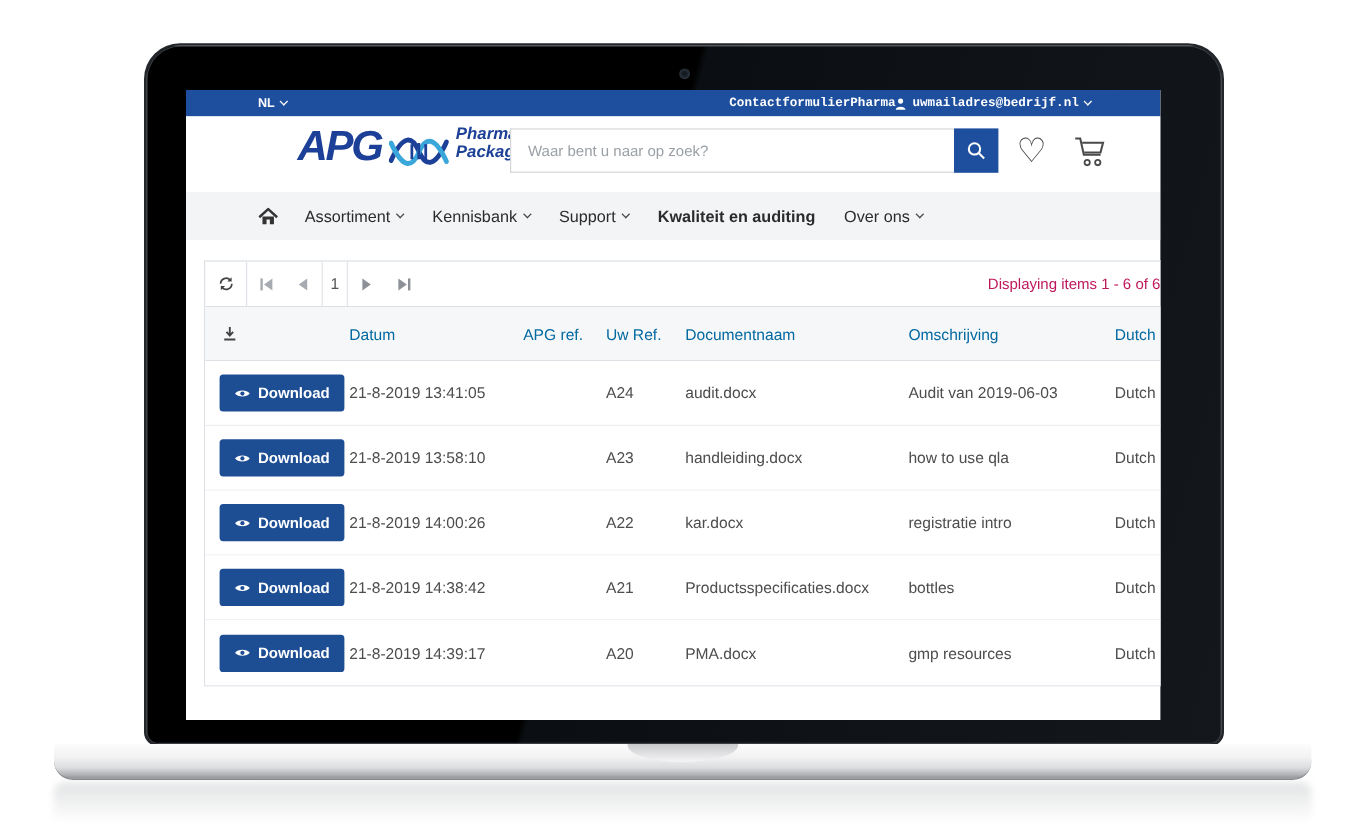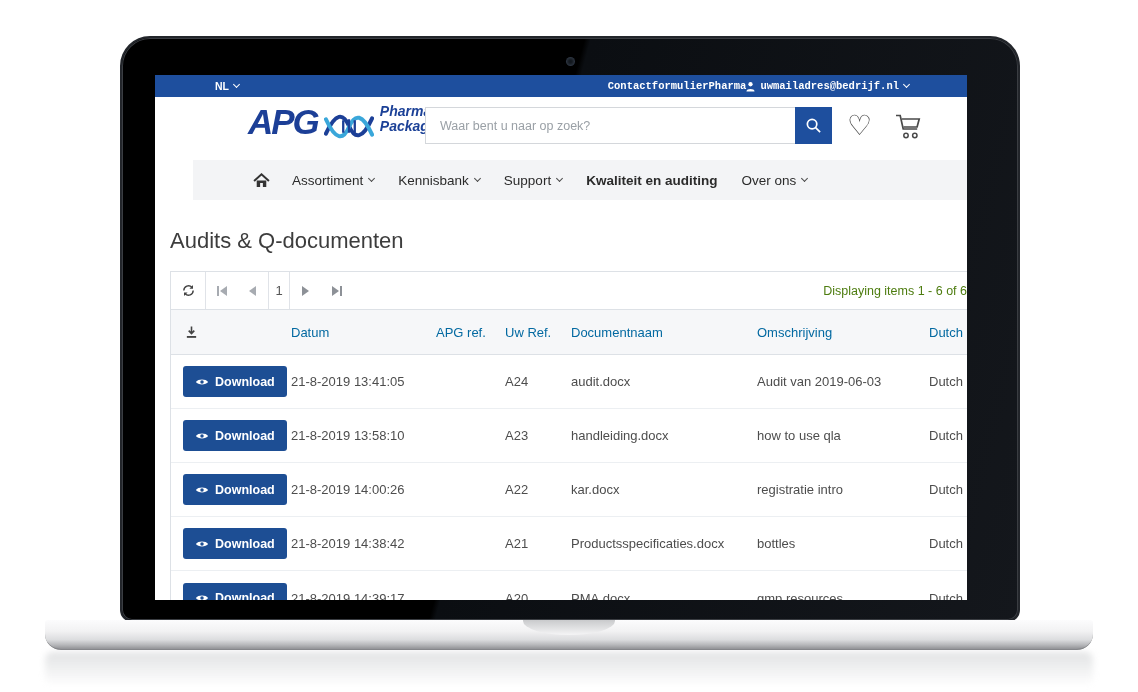--- a/index.html
+++ b/index.html
@@ -44,21 +44,21 @@
   .search-wrap{position:absolute;left:270px;top:10px;display:flex;}
   .search-input{width:370px;height:37px;border:1px solid #d4d7db;border-right:none;padding:0 14px;
     font-size:12.5px;color:#404040;outline:none;font-family:"Liberation Sans",sans-serif;}
   .search-input::placeholder{color:#9aa0a6;}
   .search-btn{width:37px;height:37px;background:#1e4f9e;border:none;display:flex;align-items:center;
     justify-content:center;cursor:pointer;}
   .heart{position:absolute;left:692px;top:9px;font-size:28px;color:#4a4a4a;font-weight:400;cursor:pointer;line-height:1.4;}
   .cart{position:absolute;left:739px;top:16px;cursor:pointer;}
 
   .navbar{position:relative;height:40px;background:#f3f4f6;display:flex;align-items:center;
-    padding-left:60px;gap:24px;font-size:13.5px;color:#2b2b2b;margin-left:38px;}
+    padding-left:60px;gap:24px;font-size:13.5px;color:#2b2b2b;}
   .nav-item{display:flex;align-items:center;gap:6px;cursor:pointer;white-space:nowrap;}
   .nav-item.active{font-weight:700;}
   .home{margin-right:-2px;cursor:pointer;display:flex;}
 
   .main{position:relative;}
   .page-title{margin:28px 0 0 15px;font-size:22px;font-weight:400;color:#3d3d3d;}
 
   .grid{margin:17px 10px 0 15px;width:810px;border:1px solid #dde1e6;font-size:13px;color:#4d4d4d;background:#fff;}
   .grid-toolbar{height:38px;display:flex;align-items:stretch;border-bottom:1px solid #dde1e6;}
   .tb-cell{display:flex;align-items:center;justify-content:center;}
@@ -66,21 +66,21 @@
   .tb-sep{width:0;border-left:1px solid #e0e3e8;}
   .tb-btn{width:31px;cursor:pointer;display:flex;align-items:center;justify-content:center;gap:1px;}
   .pagebox{width:22px;border-left:1px solid #e0e3e8;border-right:1px solid #e0e3e8;
     color:#555;font-size:13px;}
   .tri{width:0;height:0;border-top:5px solid transparent;border-bottom:5px solid transparent;}
   .tri.l{border-right:7px solid #a7abb1;}
   .tri.r{border-left:7px solid #8d9197;}
   .pbar{width:2px;height:10px;background:#a7abb1;}
   .pbar.dk{background:#8d9197;}
   .grid-status{flex:1;display:flex;align-items:center;justify-content:flex-end;
-    padding-right:12px;color:#4d7c0f;font-size:12.5px;}
+    padding-right:12px;color:#be185d;font-size:12.5px;}
 
   .grid-row{display:grid;grid-template-columns:110px 145px 69px 66px 186px 172px auto;
     align-items:center;padding-left:10px;}
   .grid-head{height:45px;background:#f6f7f9;border-bottom:1px solid #dde1e6;color:#0369a1;}
   .data-row{height:54px;border-bottom:1px solid #eceff2;background:#fff;}
   .data-row:last-child{border-bottom:none;}
   .dl-btn{height:31px;padding:0 12px;background:#1d4e94;border:none;border-radius:3px;color:#fff;
     font-size:12.5px;font-weight:700;display:inline-flex;align-items:center;gap:6px;cursor:pointer;
     font-family:"Liberation Sans",sans-serif;margin-left:2px;}
   .head-dl-icon{margin-left:4px;display:flex;}
@@ -175,21 +175,20 @@
 
   </span>
 
   <span class="nav-item">
     <span class="nav-label">Over ons</span>
     <span class="chev dark"></span>
   </span>
 </div>
 
     <div class="main">
-      <h1 class="page-title">Audits &amp; Q-documenten</h1>
 
       <div class="grid">
         <div class="grid-toolbar">
           <span class="tb-cell tb-refresh">
             <svg width="15" height="15" viewBox="0 0 16 16">
               <path d="M13 8a5 5 0 0 1-8.6 3.4" stroke="#444" stroke-width="1.5" fill="none"></path>
               <path d="M3 8a5 5 0 0 1 8.6-3.4" stroke="#444" stroke-width="1.5" fill="none"></path>
               <path d="M3.2 13.8V10h3.8z" fill="#444"></path>
               <path d="M12.8 2.2V6H9z" fill="#444"></path>
             </svg>

